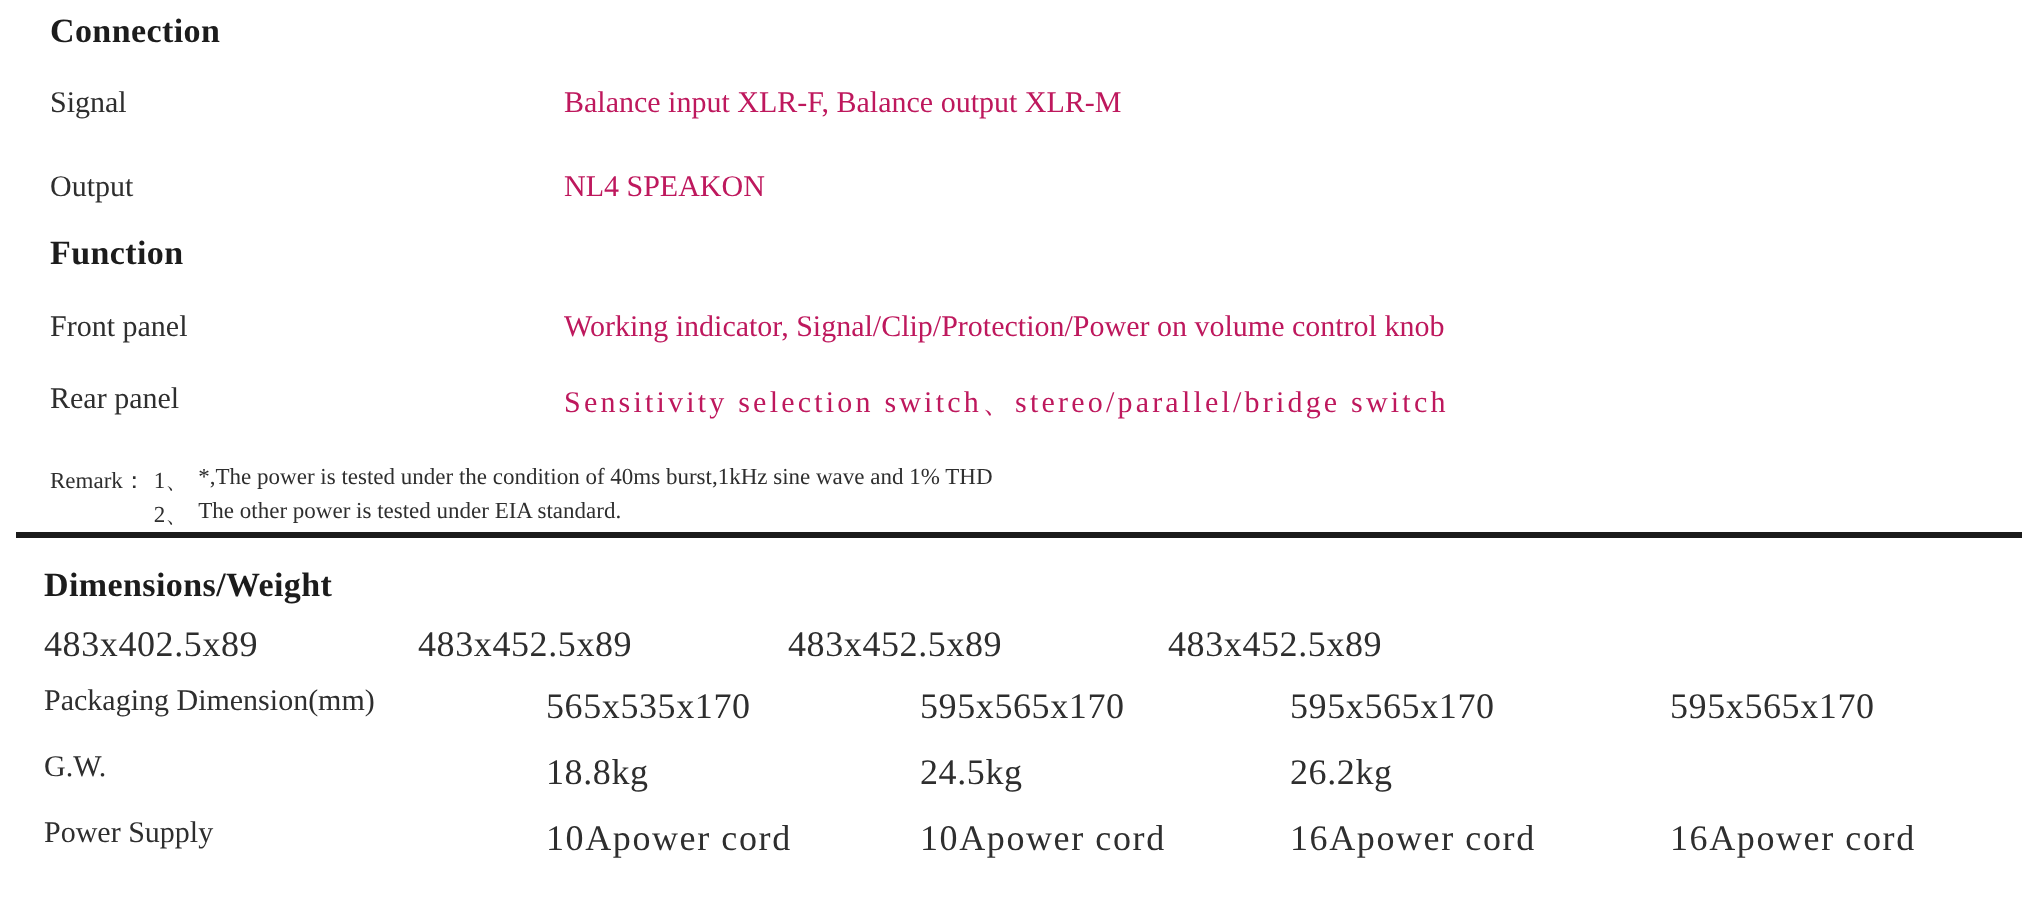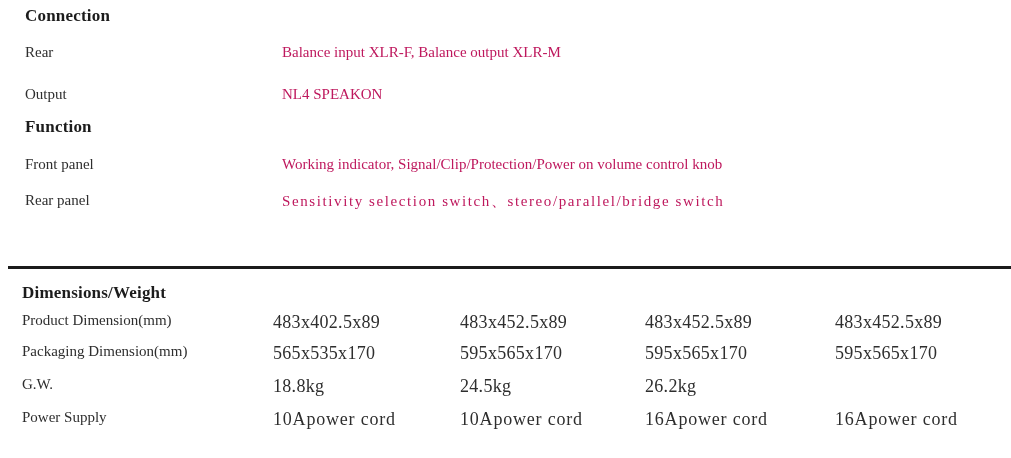--- a/index.html
+++ b/index.html
@@ -53,48 +53,60 @@
   .dim-c4 { width: 176px; }
 </style>
 </head>
 <body>
 
 <div class="sheet">
 
   <div class="section-title" style="top:6px">Connection</div>
 
   <div class="spec-row" style="top:44px">
-    <div class="spec-label">Rear</div>
+    <div class="spec-label">Signal</div>
     <div class="spec-value">Balance input XLR-F, Balance output XLR-M</div>
   </div>
 
   <div class="spec-row" style="top:86px">
     <div class="spec-label">Output</div>
     <div class="spec-value">NL4 SPEAKON</div>
   </div>
 
   <div class="section-title" style="top:117px">Function</div>
 
   <div class="spec-row" style="top:192px">
     <div class="spec-label">Rear panel</div>
     <div class="spec-value spaced">Sensitivity selection switch、stereo/parallel/bridge switch</div>
   </div>
 
   <div class="spec-row" style="top:156px">
     <div class="spec-label">Front panel</div>
     <div class="spec-value">Working indicator, Signal/Clip/Protection/Power on volume control knob</div>
   </div>
 
+  <div class="remark-block">
+    <div class="remark-label">Remark：</div>
+    <div class="remark-items">
+      <div class="remark-item">
+        <span class="remark-num">1、</span>
+        <span>*,The power is tested under the condition of 40ms burst,1kHz sine wave and 1% THD</span>
+      </div>
+      <div class="remark-item">
+        <span class="remark-num">2、</span>
+        <span>The other power is tested under EIA standard.</span>
+      </div>
+    </div>
+  </div>
 
   <div class="thick-rule"></div>
 
   <div class="section-title" style="top:283px; left:22px">Dimensions/Weight</div>
 
   <div class="dim-row" style="top:312px">
-    <div class="dim-label">Product Dimension(mm)</div>
     <div class="dim-cell dim-c1">483x402.5x89</div>
     <div class="dim-cell dim-c2">483x452.5x89</div>
     <div class="dim-cell dim-c3">483x452.5x89</div>
     <div class="dim-cell dim-c4">483x452.5x89</div>
   </div>
 
   <div class="dim-row" style="top:343px">
     <div class="dim-label">Packaging Dimension(mm)</div>
     <div class="dim-cell dim-c1">565x535x170</div>
     <div class="dim-cell dim-c2">595x565x170</div>

